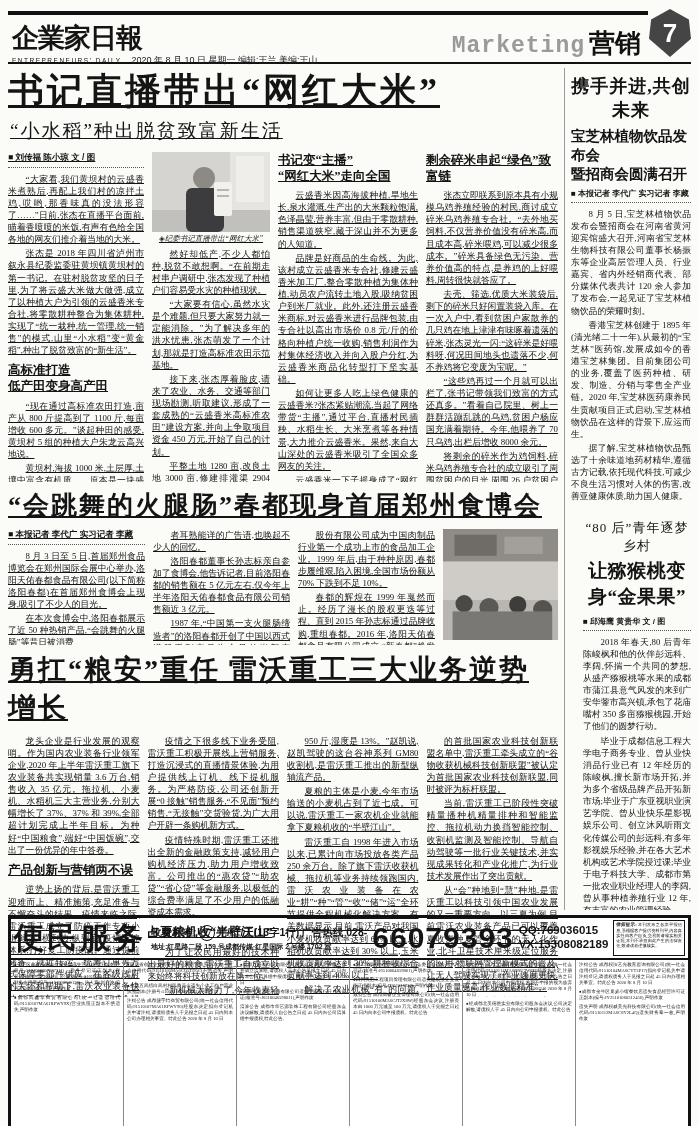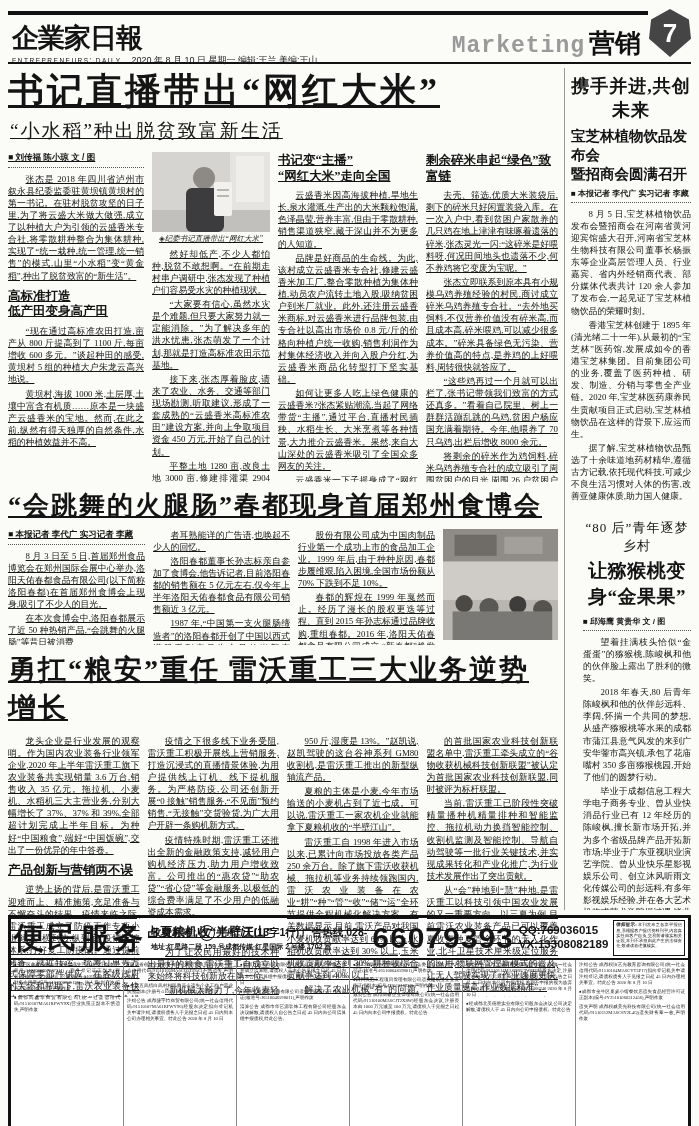--- a/index.html
+++ b/index.html
@@ -112,20 +112,21 @@
   <div class="main">
     <div class="left">
 
       <div class="a1">
         <div class="a1-headline">书记直播带出“网红大米”</div>
         <div class="a1-sub">“小水稻”种出脱贫致富新生活</div>
         <div class="cols a1-cols">
           <div class="col c1">
             <div class="byline">■ 刘传福 陈小琼 文 / 图</div>
             <div>
+                <p class="body">“大家看,我们黄坝村的云盛香米煮熟后,再配上我们村的凉拌土鸡,哎哟,那香味真的没法形容了……”日前,张杰在直播平台面前,瞄着香喷喷的米饭,有声有色给全国各地的网友们推介着当地的大米。</p>
                 <p class="body">张杰是 2018 年四川省泸州市叙永县纪委监委驻黄坝镇黄坝村的第一书记。在驻村脱贫攻坚的日子里,为了将云盛大米做大做强,成立了以种植大户为引领的云盛香米专合社,将零散耕种整合为集体耕种,实现了“统一栽种,统一管理,统一销售”的模式,山里“小水稻”变“黄金稻”,种出了脱贫致富的“新生活”。</p>
               </div>
             <div class="subhead">
               <div>高标准打造</div>
               <div>低产田变身高产田</div>
             </div>
             <div>
                 <p class="body">“现在通过高标准农田打造,亩产从 800 斤提高到了 1100 斤,每亩增收 600 多元。”谈起种田的感受,黄坝村 5 组的种植大户朱龙云高兴地说。</p>
                 <p class="body">黄坝村,海拔 1000 米,土层厚,土壤中富含有机质……原本是一块盛产云盛香米的宝地。然而,在此之前,纵然有得天独厚的自然条件,水稻的种植效益并不高。</p>
               </div>
@@ -158,22 +159,22 @@
             <div>
                 <p class="body">云盛香米因高海拔种植,旱地生长,泉水灌溉,生产出的大米颗粒饱满,色泽晶莹,营养丰富,但由于零散耕种,销售渠道狭窄,藏于深山并不为更多的人知道。</p>
                 <p class="body">品牌是好商品的生命线。为此,该村成立云盛香米专合社,修建云盛香米加工厂,整合零散种植为集体种植,动员农户流转土地入股,吸纳贫困户到米厂就业。此外,还注册云盛香米商标,对云盛香米进行品牌包装,由专合社以高出市场价 0.8 元/斤的价格向种植户统一收购,销售利润作为村集体经济收入并向入股户分红,为云盛香米商品化转型打下坚实基础。</p>
                 <p class="body">如何让更多人吃上绿色健康的云盛香米?张杰紧贴潮流,当起了网络带货“主播”,通过平台,直播村民插秧、水稻生长、大米烹煮等各种情景,大力推介云盛香米。果然,来自大山深处的云盛香米吸引了全国众多网友的关注。</p>
                 <p class="body">云盛香米一下子摇身成了“网红大米”,在县内各大超市的货架上随处可见,很多城市人更是不惜开车前往该村购买。</p>
               </div>
           </div>
           <div class="col c4">
             <div class="colhead">剩余碎米串起“绿色”致富链</div>
             <div>
+                <p class="body">张杰立即联系到原本具有小规模乌鸡养殖经验的村民,商讨成立碎米乌鸡养殖专合社。“去外地买饲料,不仅营养价值没有碎米高,而且成本高,碎米喂鸡,可以减少很多成本。”碎米具备绿色无污染、营养价值高的特点,是养鸡的上好喂料,周转很快就答应了。</p>
                 <p class="body">去壳、筛选,优质大米装袋后,剩下的碎米只好闲置装袋入库。在一次入户中,看到贫困户家散养的几只鸡在地上津津有味啄着遗落的碎米,张杰灵光一闪:“这碎米是好喂料呀,何况田间地头也遗落不少,何不养鸡将它变废为宝呢。”</p>
-                <p class="body">张杰立即联系到原本具有小规模乌鸡养殖经验的村民,商讨成立碎米乌鸡养殖专合社。“去外地买饲料,不仅营养价值没有碎米高,而且成本高,碎米喂鸡,可以减少很多成本。”碎米具备绿色无污染、营养价值高的特点,是养鸡的上好喂料,周转很快就答应了。</p>
                 <p class="body">“这些鸡再过一个月就可以出栏了,张书记带领我们致富的方式还真多。”看着自己院里、树上一群群活蹦乱跳的乌鸡,贫困户杨应国充满着期待。今年,他喂养了 70 只乌鸡,出栏后增收 8000 余元。</p>
                 <p class="body">将剩余的碎米作为鸡饲料,碎米乌鸡养殖专合社的成立吸引了周围贫困户的目光,周围 26 户贫困户依托专合社,散养乌鸡 500 余只,户均增收近 2000 元。</p>
               </div>
           </div>
         </div>
       </div>
 
       <div class="a2">
         <div class="a2-headline">“会跳舞的火腿肠”春都现身首届郑州食博会</div>
         <div class="cols a2-cols">
@@ -274,21 +275,20 @@
             <p class="body">香港宝芝林创建于 1895 年(清光绪二十一年),从最初的“宝芝林”医药馆,发展成如今的香港宝芝林集团。目前集团公司的业务,覆盖了医药种植、研发、制造、分销与零售全产业链。2020 年,宝芝林医药康养民生贡献项目正式启动,宝芝林植物饮品在这样的背景下,应运而生。</p>
             <p class="body">据了解,宝芝林植物饮品甄选了十余味道地药材精华,遵循古方记载,依托现代科技,可减少不良生活习惯对人体的伤害,改善亚健康体质,助力国人健康。</p>
           </div>
       </div>
 
       <div class="r2">
         <div class="r2-kicker">“80 后”青年逐梦乡村</div>
         <div class="r2-headline">让猕猴桃变身“金果果”</div>
         <div class="r-byline">■ 邱海鹰 黄贵华 文 / 图</div>
         <div>
-            <p class="body">望着挂满枝头恰似“金蛋蛋”的猕猴桃,陈峻枫和他的伙伴脸上露出了胜利的微笑。</p>
             <p class="body">2018 年春天,80 后青年陈峻枫和他的伙伴彭远科、李阔,怀揣一个共同的梦想,从盛产猕猴桃等水果的成都市蒲江县意气风发的来到广安华蓥市高兴镇,承包了花庙嘴村 350 多亩猕猴桃园,开始了他们的圆梦行动。</p>
             <p class="body">毕业于成都信息工程大学电子商务专业、曾从业快消品行业已有 12 年经历的陈峻枫,擅长新市场开拓,并为多个省级品牌产品开拓新市场;毕业于广东亚视职业演艺学院、曾从业快乐星影视娱乐公司、创立沐风听雨文化传媒公司的彭远科,有多年影视娱乐经验,并在各大艺术机构或艺术学院授过课;毕业于电子科技大学、成都市第一批农业职业经理人的李阔,曾从事种植养殖行业 12 年,有丰富的农业管理经验。</p>
           </div>
         <svg class="photo r2-photo" viewBox="0 0 128 90" xmlns="http://www.w3.org/2000/svg">
           <rect width="128" height="90" fill="#2e2d2b"></rect>
           <rect x="6" y="8" width="50" height="26" fill="#4a4844"></rect>
           <rect x="66" y="6" width="54" height="20" fill="#3b3a37"></rect>
           <circle cx="30" cy="58" r="10" fill="#55524d"></circle>
           <circle cx="62" cy="62" r="12" fill="#474440"></circle>
           <circle cx="98" cy="58" r="10" fill="#514e49"></circle>

